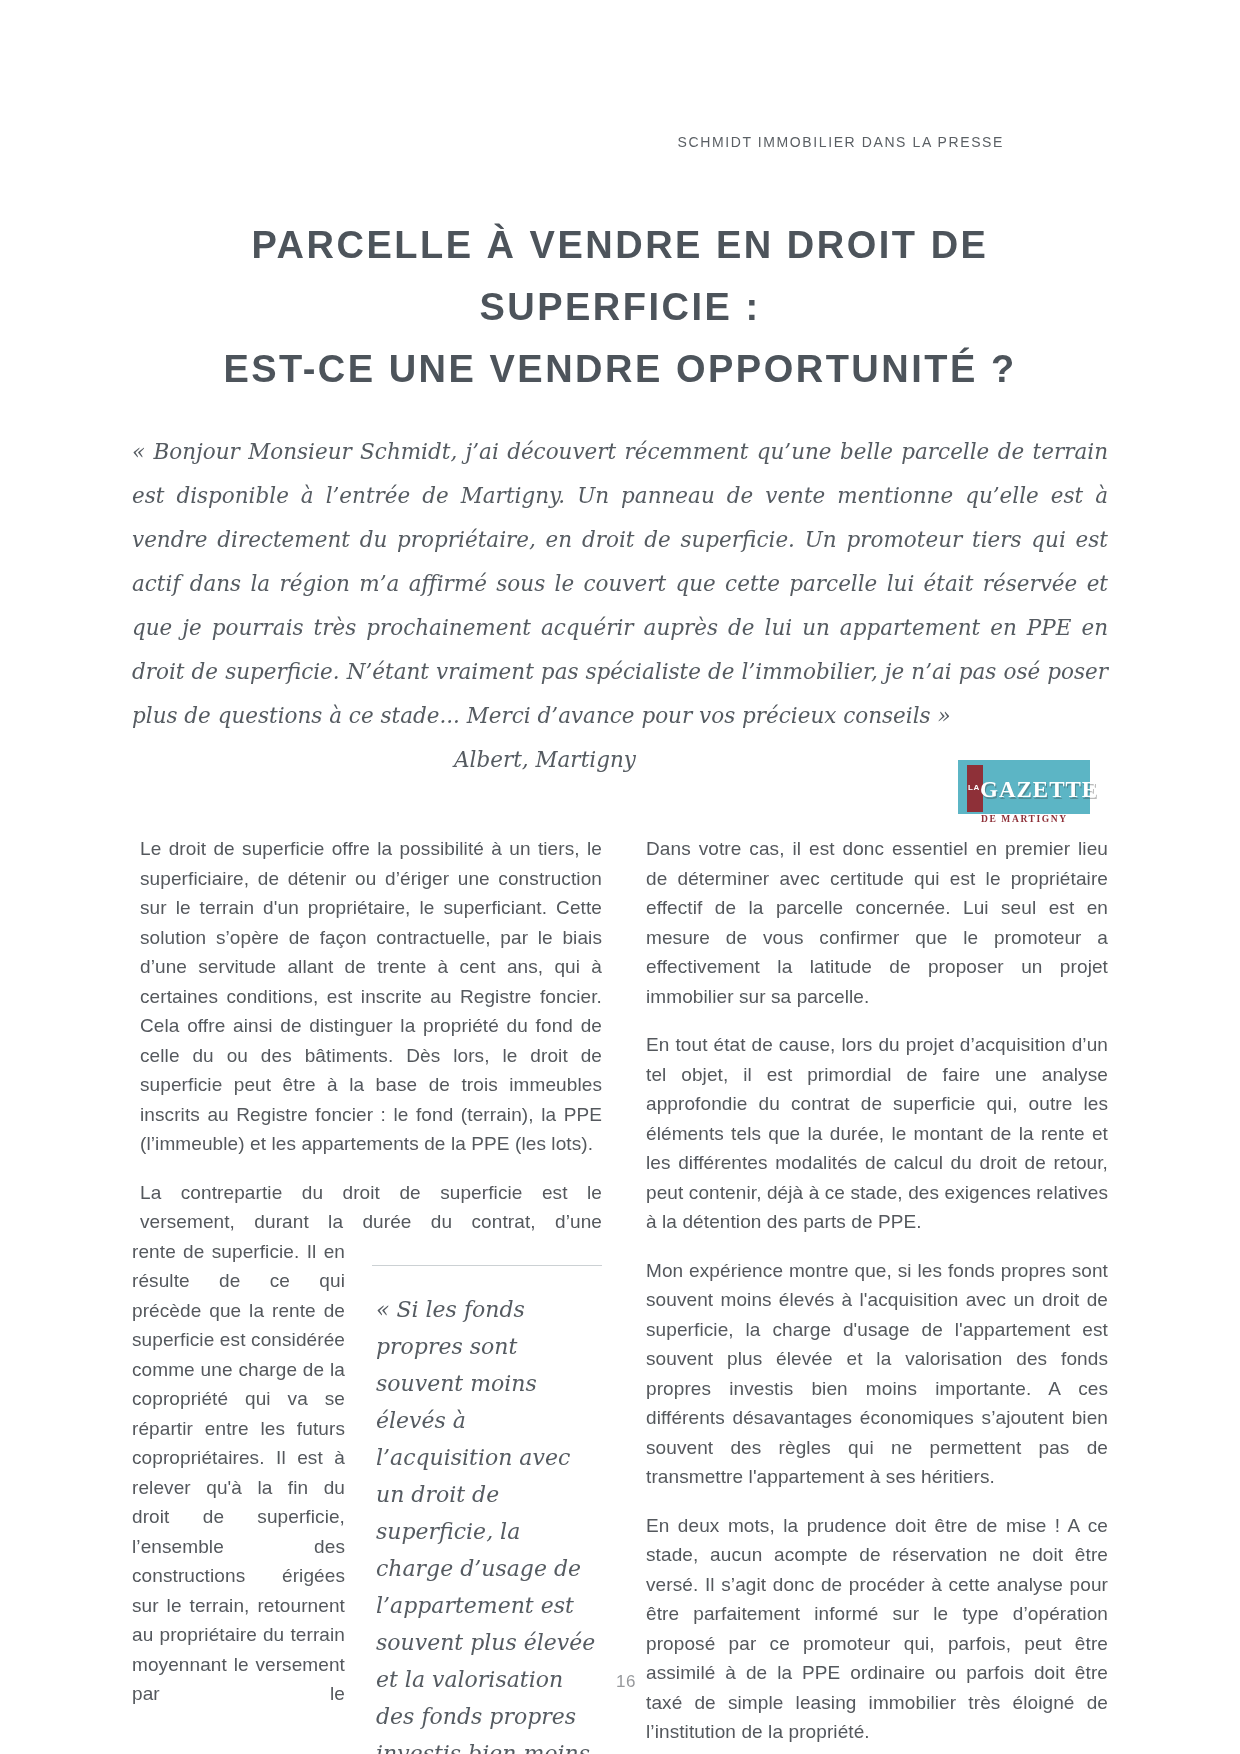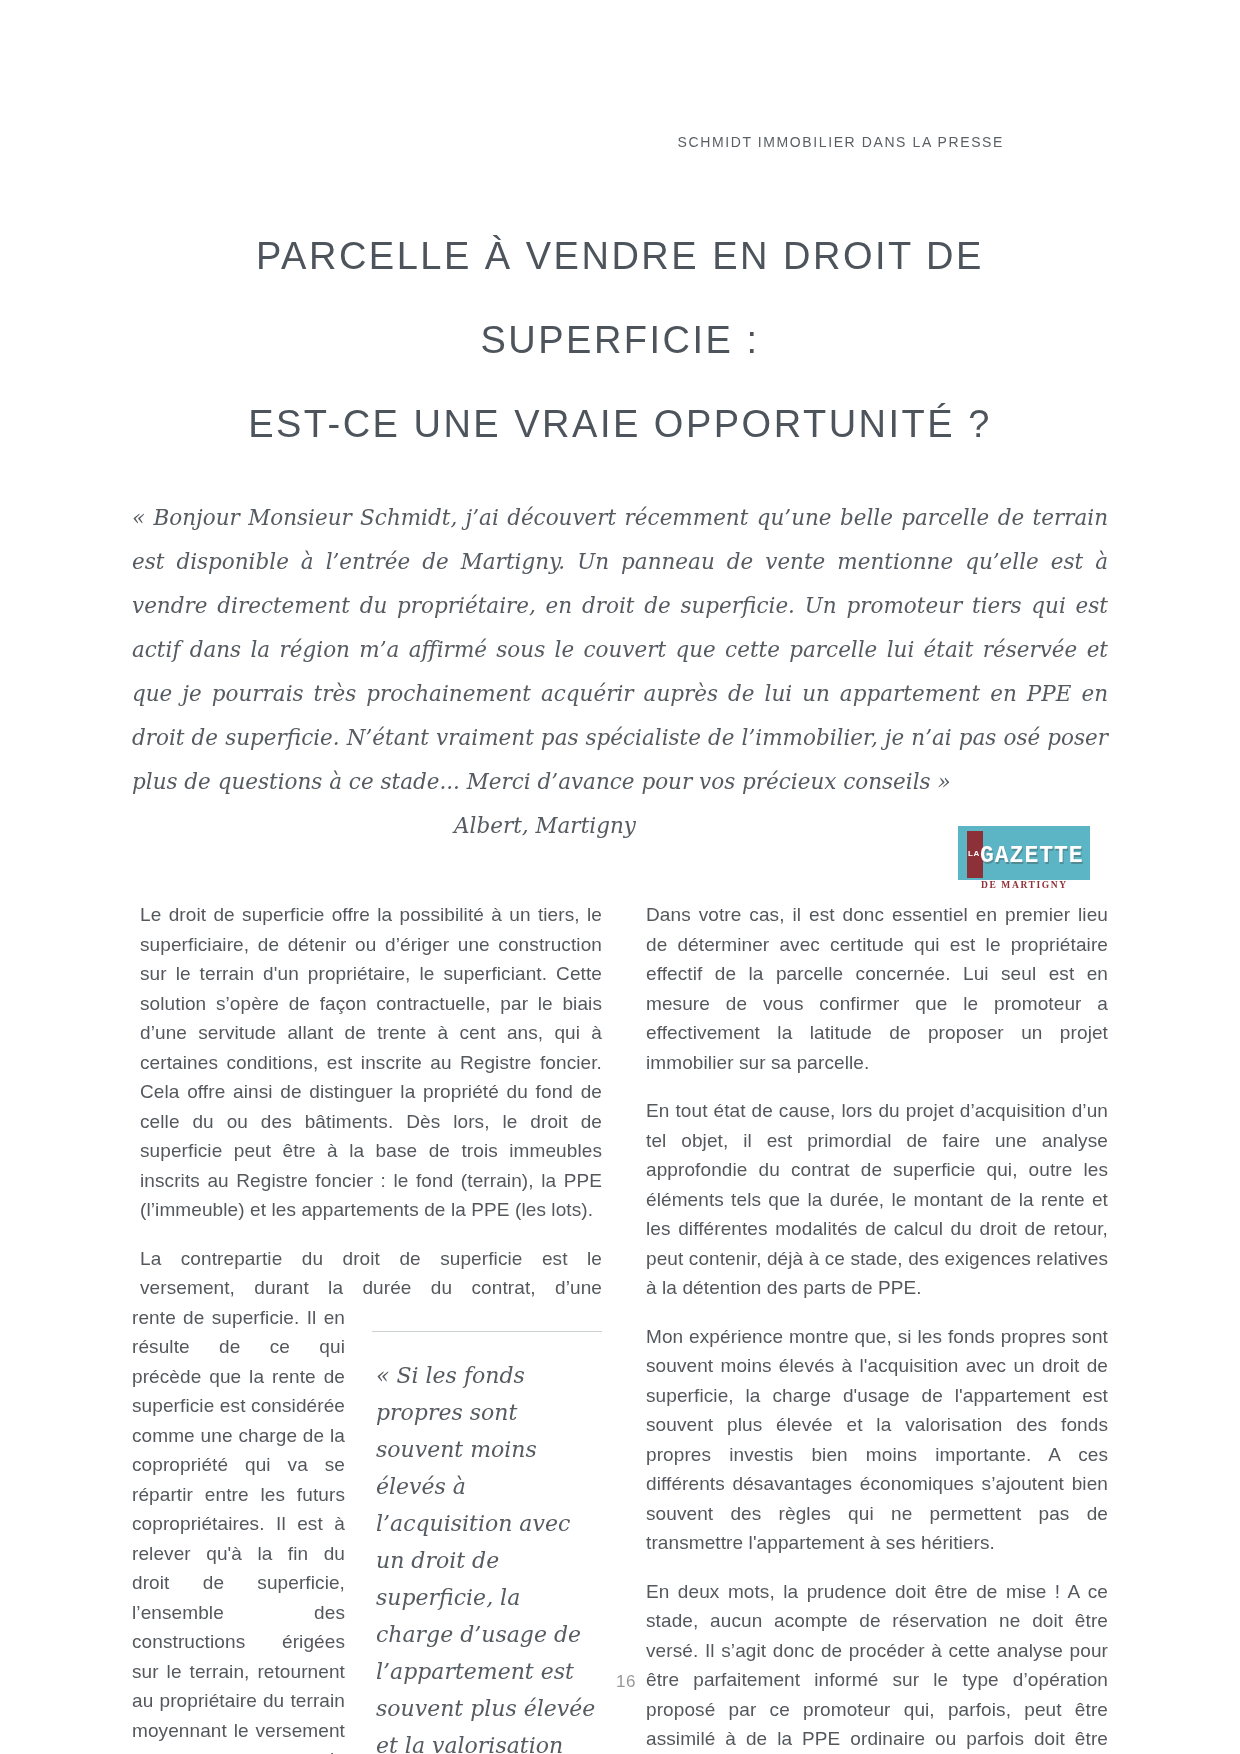--- a/index.html
+++ b/index.html
@@ -22,23 +22,23 @@
     text-align:right;
     padding-right:104px;
     font-size:14px;
     letter-spacing:1.6px;
     color:#5a5f64;
   }
   
   .title{
     margin-top:64px;
     text-align:center;
-    font-weight:400;
+    font-weight:700;
     font-size:38px;
-    line-height:84px;
+    line-height:62px;
     letter-spacing:2.5px;
     color:#4d545b;
   }
   .title .tline{display:block;}
   
   .intro{
     margin-top:30px;
     font-family:"DejaVu Serif","Liberation Serif",serif;
     font-style:italic;
     font-size:21.5px;
@@ -71,21 +71,21 @@
     background:#8e3038;
     color:#ffffff;
     font-size:8px;font-weight:bold;
     padding:1px 3px 2px 1px;
     letter-spacing:.5px;
     font-family:"Liberation Sans",sans-serif;
   }
   .gazette .gz{
     position:absolute;left:22px;top:8px;
     color:#ffffff;
-    font-family:Liberation Mono, monospace;
+    font-family:Liberation Serif, serif;
     font-weight:bold;
     font-size:23px;
     letter-spacing:1px;
     text-shadow:1px 2px 0 rgba(60,60,60,.35);
   }
   .gazette .dm{
     position:absolute;left:23px;top:37px;
     color:#8e3038;
     font-size:9.5px;font-weight:bold;
     letter-spacing:1.6px;
@@ -147,21 +147,21 @@
 </head>
 <body>
 
 <div class="page">
   <div class="content">
 
     <div class="kicker">SCHMIDT IMMOBILIER DANS LA PRESSE</div>
 
     <h1 class="title">
       <span class="tline">PARCELLE À VENDRE EN DROIT DE SUPERFICIE :</span>
-      <span class="tline">EST-CE UNE VRAIE OPPORTUNITÉ ?</span>
+      <span class="tline">EST-CE UNE VENDRE OPPORTUNITÉ ?</span>
     </h1>
 
     <div class="intro">« Bonjour Monsieur Schmidt, j’ai découvert récemment qu’une belle parcelle de terrain est disponible à l’entrée de Martigny. Un panneau de vente mentionne qu’elle est à vendre directement du propriétaire, en droit de superficie. Un promoteur tiers qui est actif dans la région m’a affirmé sous le couvert que cette parcelle lui était réservée et que je pourrais très prochainement acquérir auprès de lui un appartement en PPE en droit de superficie. N’étant vraiment pas spécialiste de l’immobilier, je n’ai pas osé poser plus de questions à ce stade... Merci d’avance pour vos précieux conseils »</div>
 
     <div class="intro-row">
       <div class="intro-sig">Albert, Martigny</div>
       <div class="gazette">
         <span class="la">LA</span>
         <span class="gz">GAZETTE</span>
         <span class="dm">DE MARTIGNY</span>

